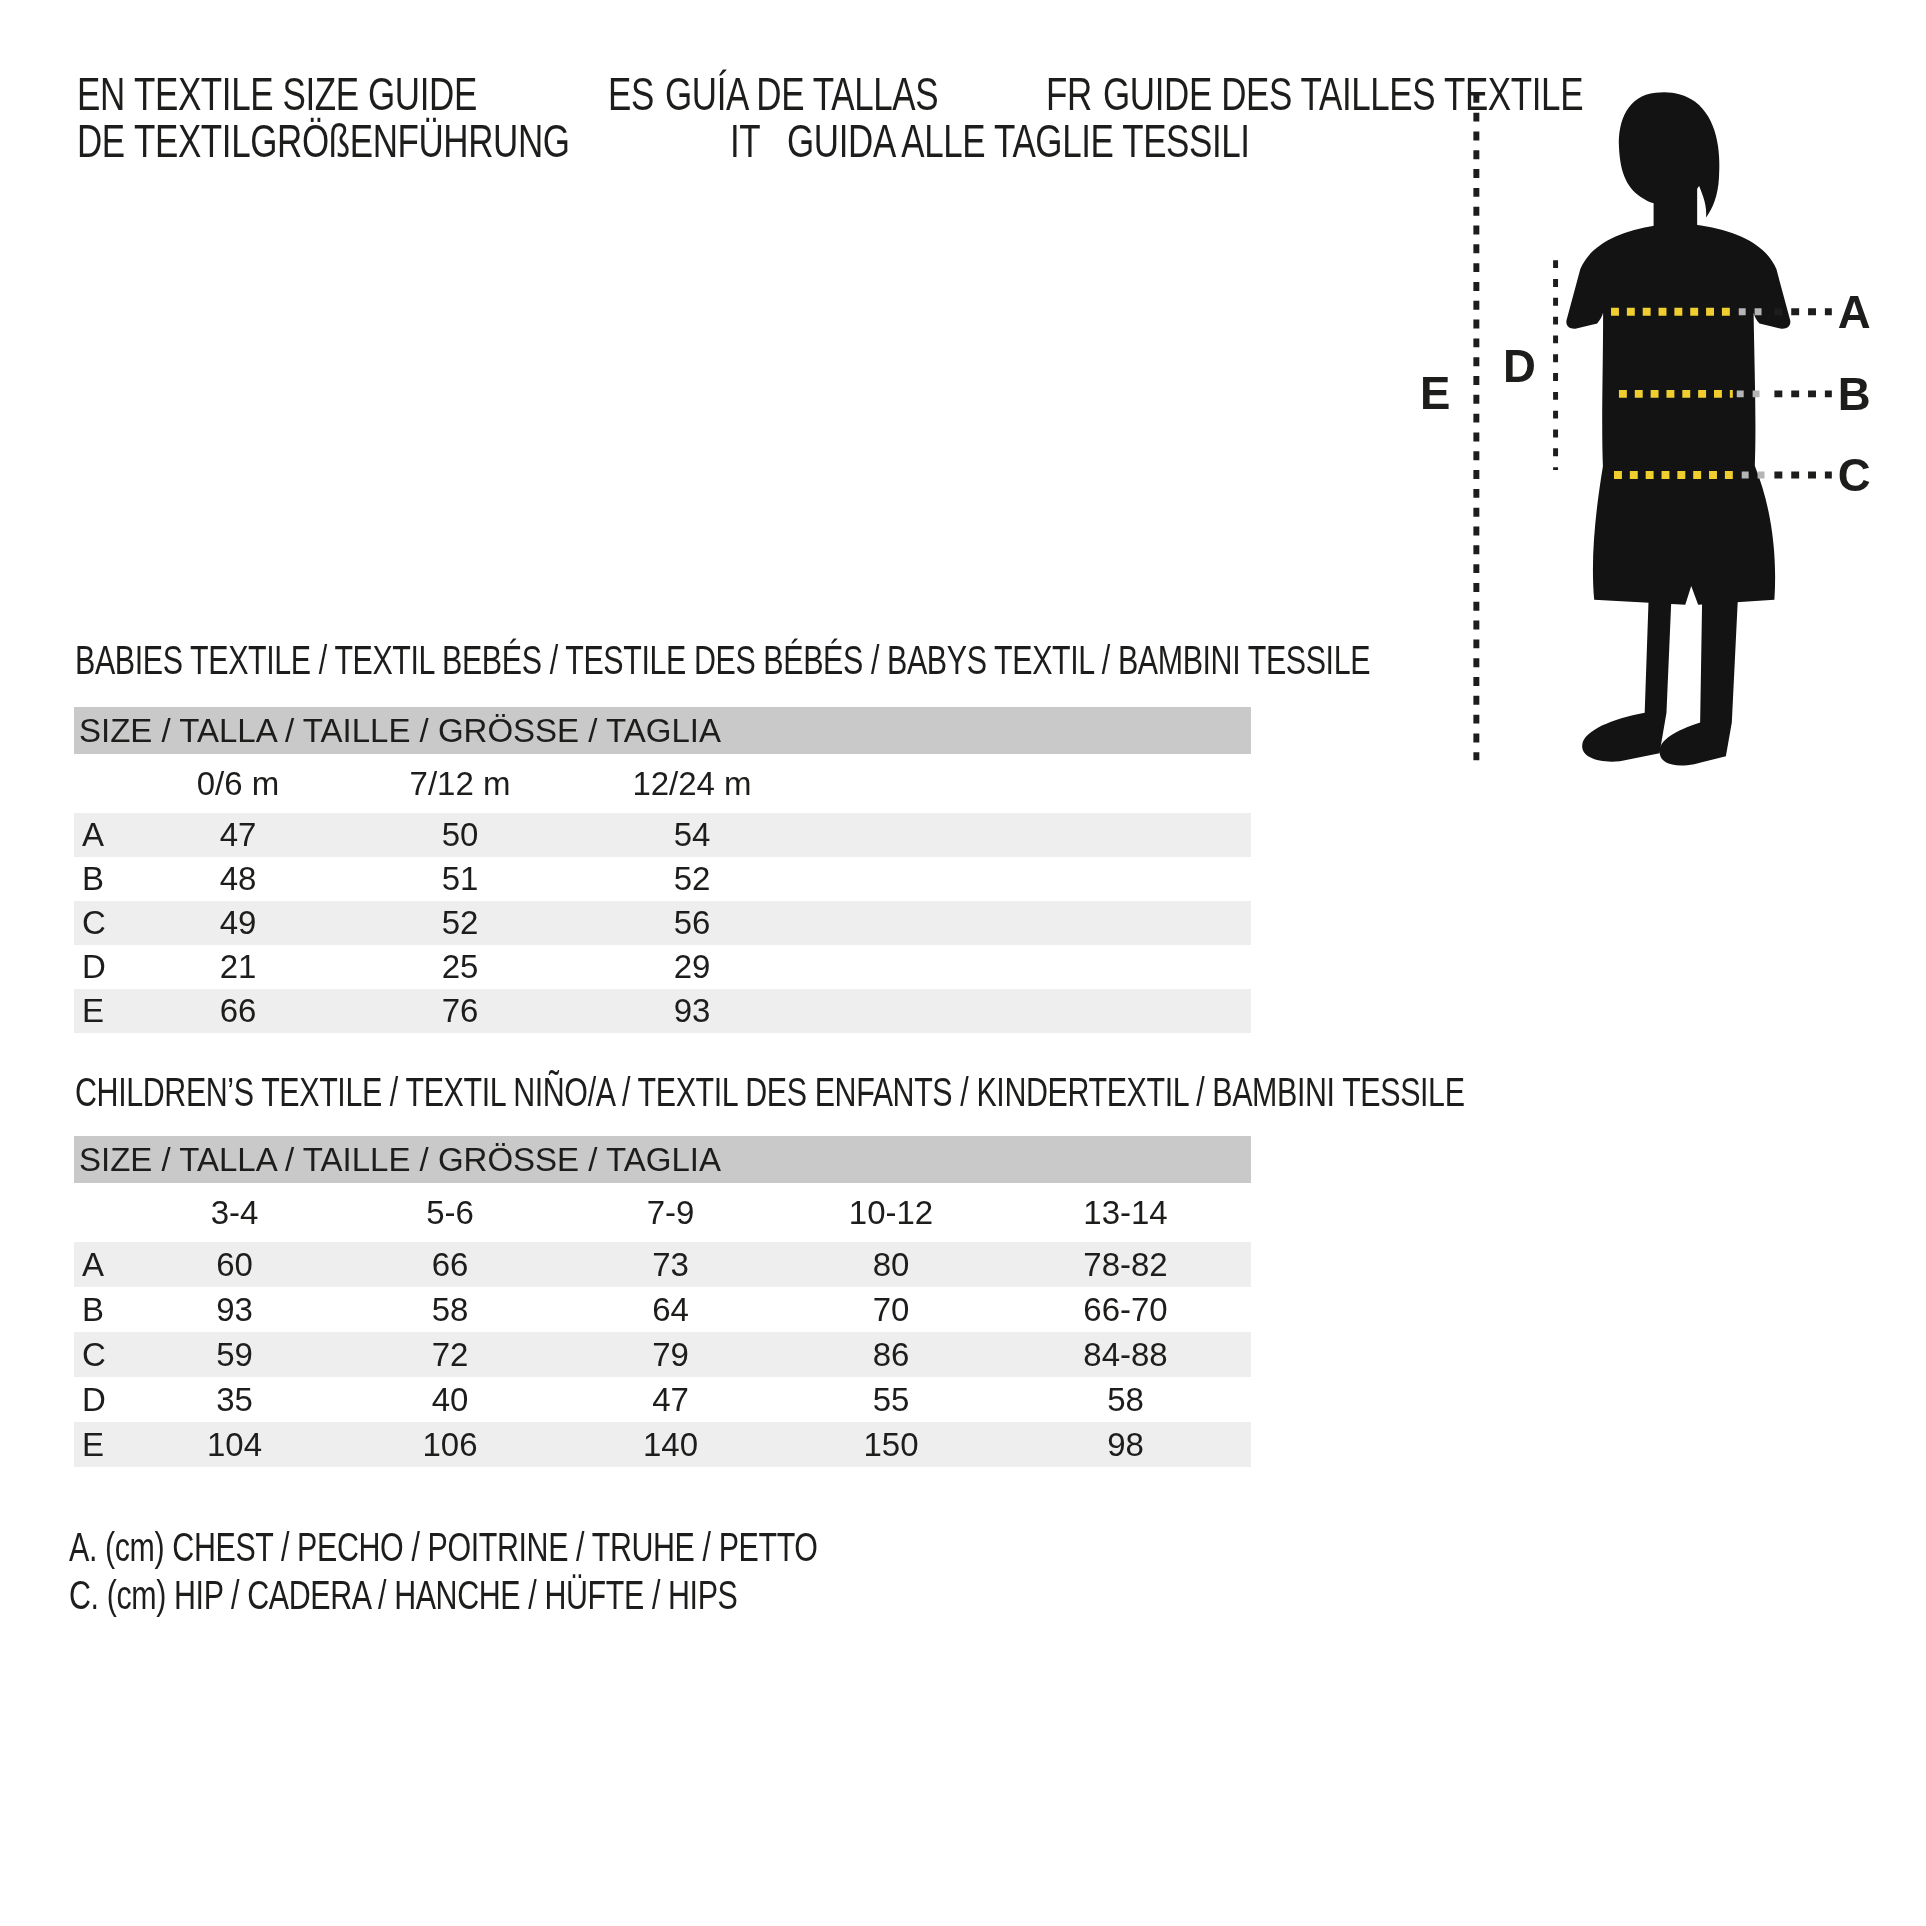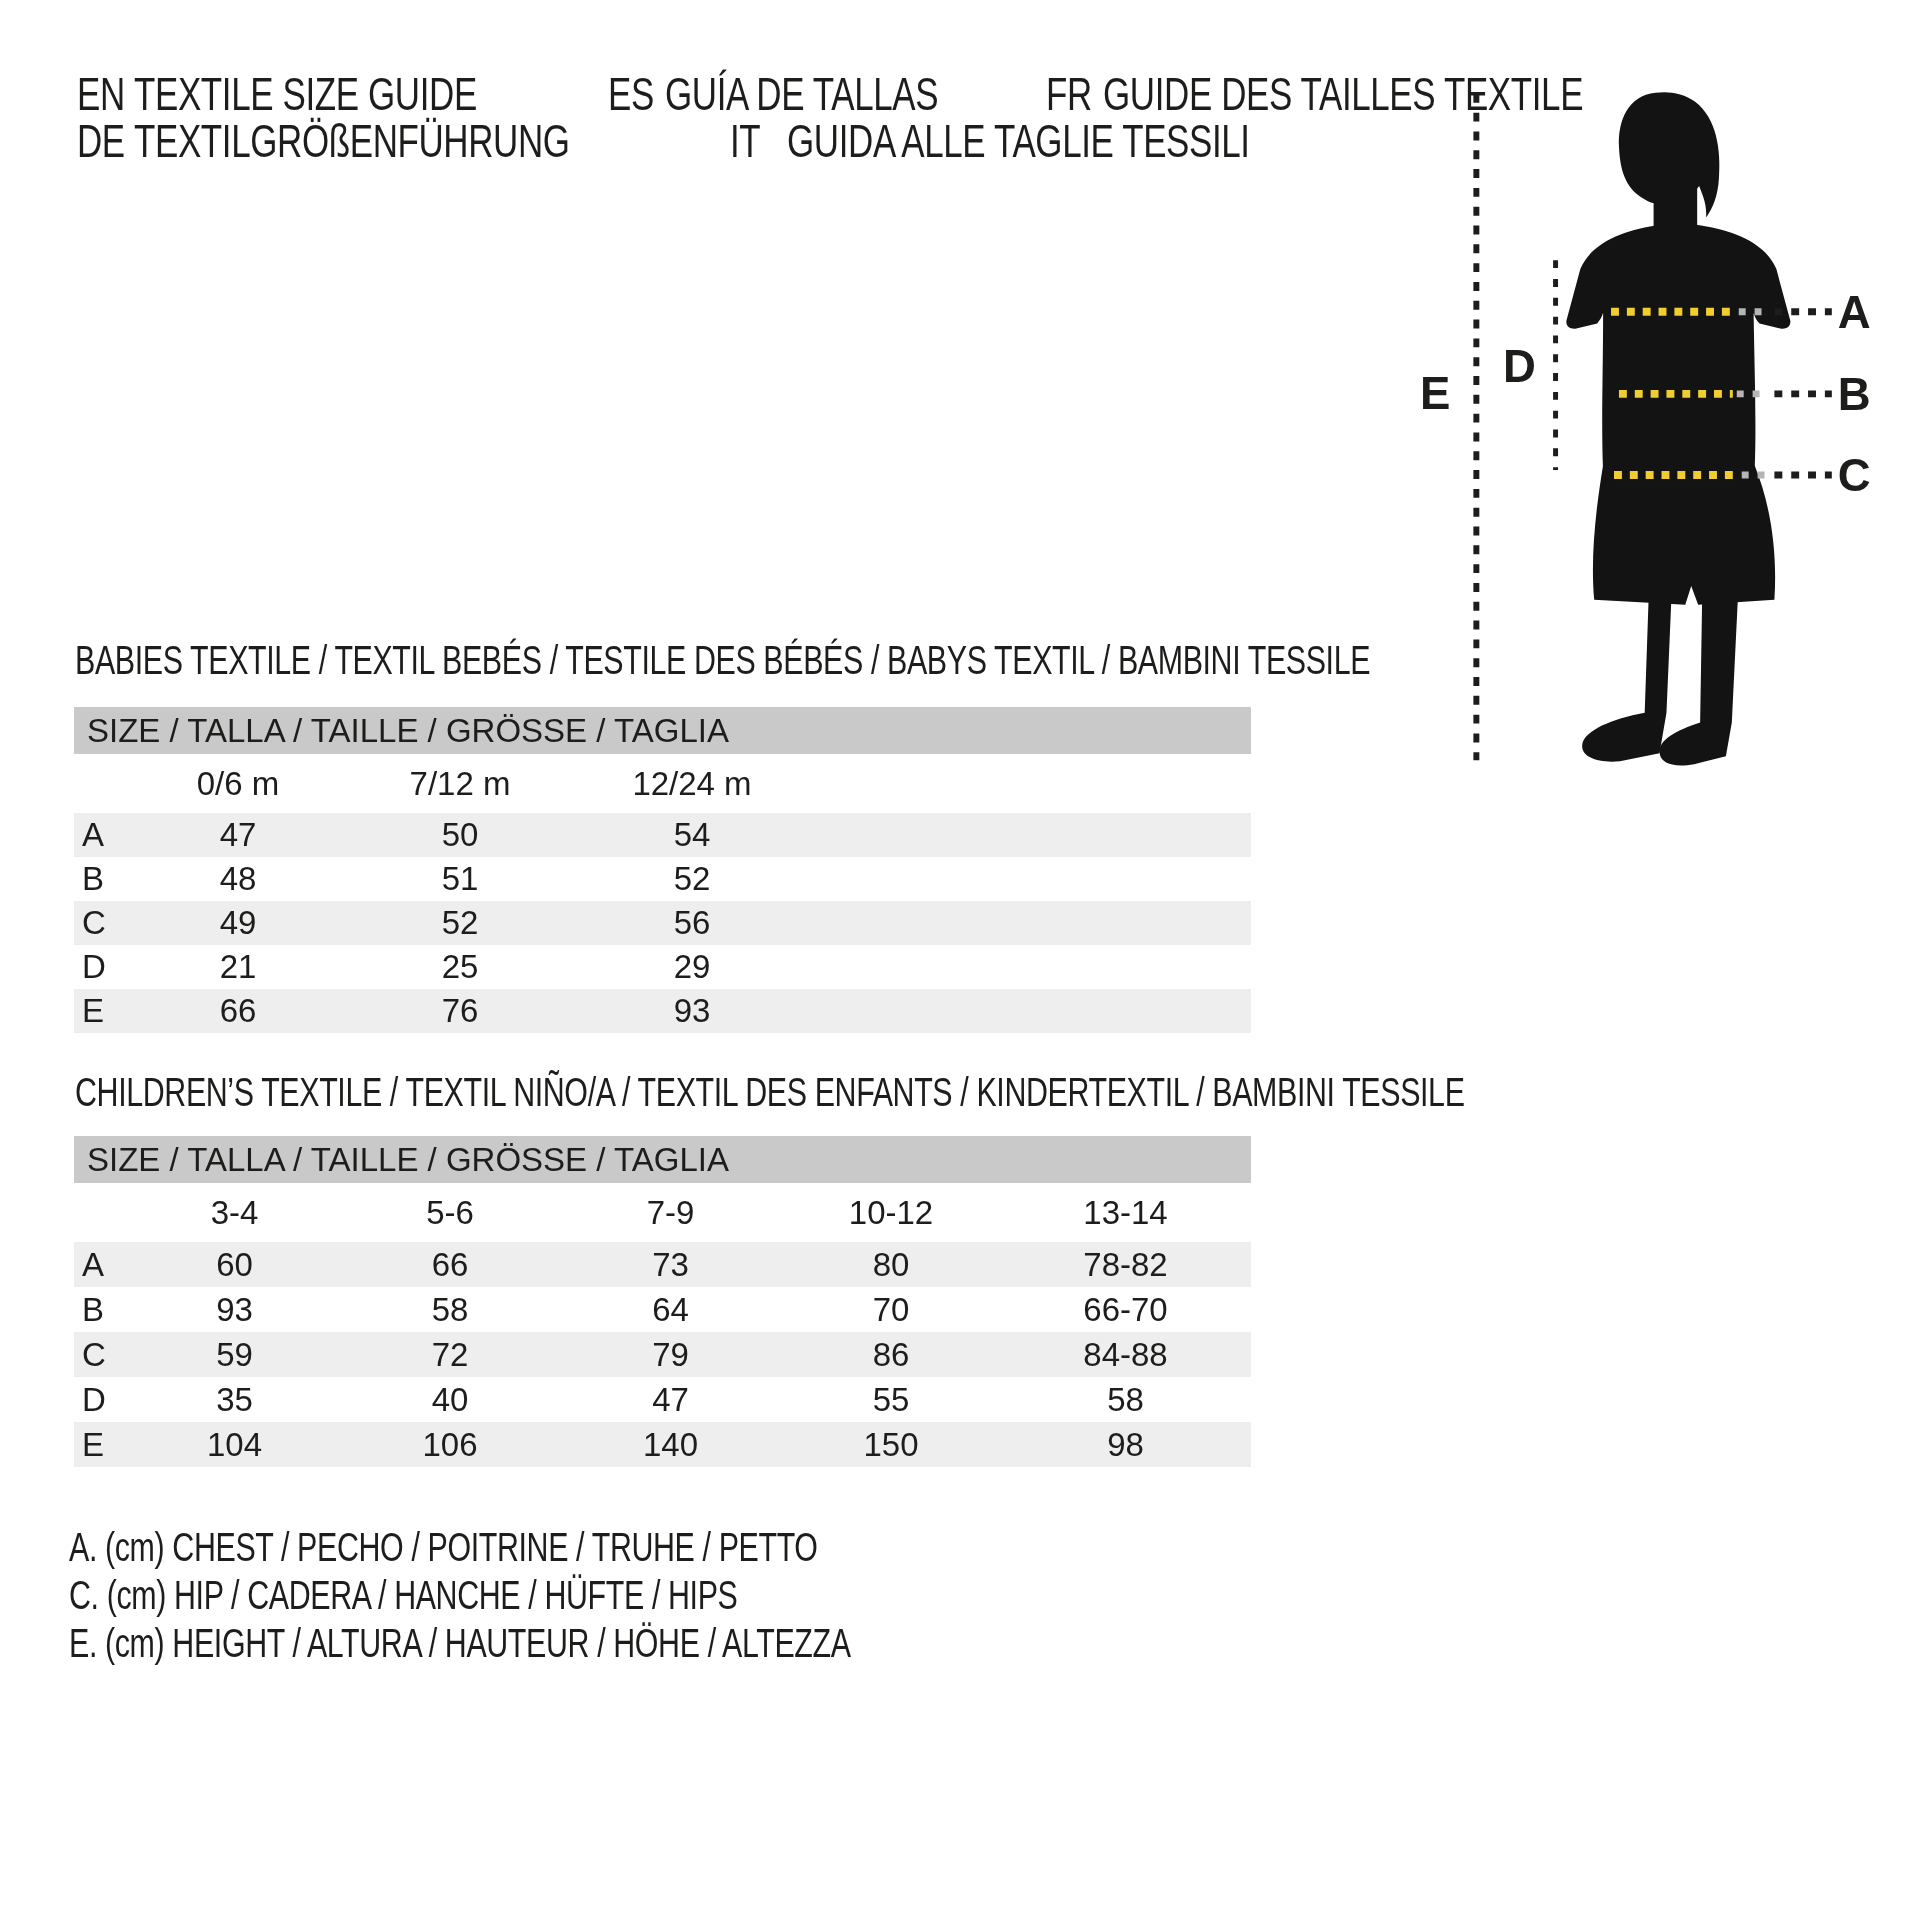--- a/index.html
+++ b/index.html
@@ -16,21 +16,21 @@
 
   
   .sec-title{position:absolute;font-size:40px;letter-spacing:-0.5px;line-height:40px;}
   #babies-title{left:75px;top:640px;}
   #children-title{left:75px;top:1072px;}
 
   
   .table{position:absolute;left:74px;width:1177px;}
   #babies-table{top:707px;}
   #children-table{top:1136px;}
-  .size-bar{height:47px;line-height:47px;background:#c9c9c9;padding-left:13px;font-size:33px;}
+  .size-bar{height:47px;line-height:47px;background:#c9c9c9;padding-left:5px;font-size:33px;}
   .trow{display:grid;align-items:center;font-size:33px;}
   .b-cols{grid-template-columns:54px 220px 224px 240px 1fr;}
   .c-cols{grid-template-columns:54px 213px 218px 223px 218px 1fr;}
   .cols-head{height:59px;}
   .data-row{height:44px;}
   #children-table .data-row{height:45px;}
   .stripe{background:#eeeeee;}
   .cell{text-align:center;}
   .cell.label{text-align:left;padding-left:8px;}
 
@@ -207,15 +207,14 @@
     <div class="cell">106</div>
     <div class="cell">140</div>
     <div class="cell">150</div>
     <div class="cell">98</div>
   </div>
 </div>
 
 <div class="legend">
   <div class="legend-line"><span class="cx">A. (cm) CHEST / PECHO / POITRINE / TRUHE / PETTO</span></div>
   <div class="legend-line"><span class="cx">C. (cm) HIP / CADERA / HANCHE / HÜFTE / HIPS</span></div>
-  <div class="legend-line"><span class="cx">E. (cm) HEIGHT / ALTURA / HAUTEUR / HÖHE / ALTEZZA</span></div>
 </div>
 
 
 </body></html>

